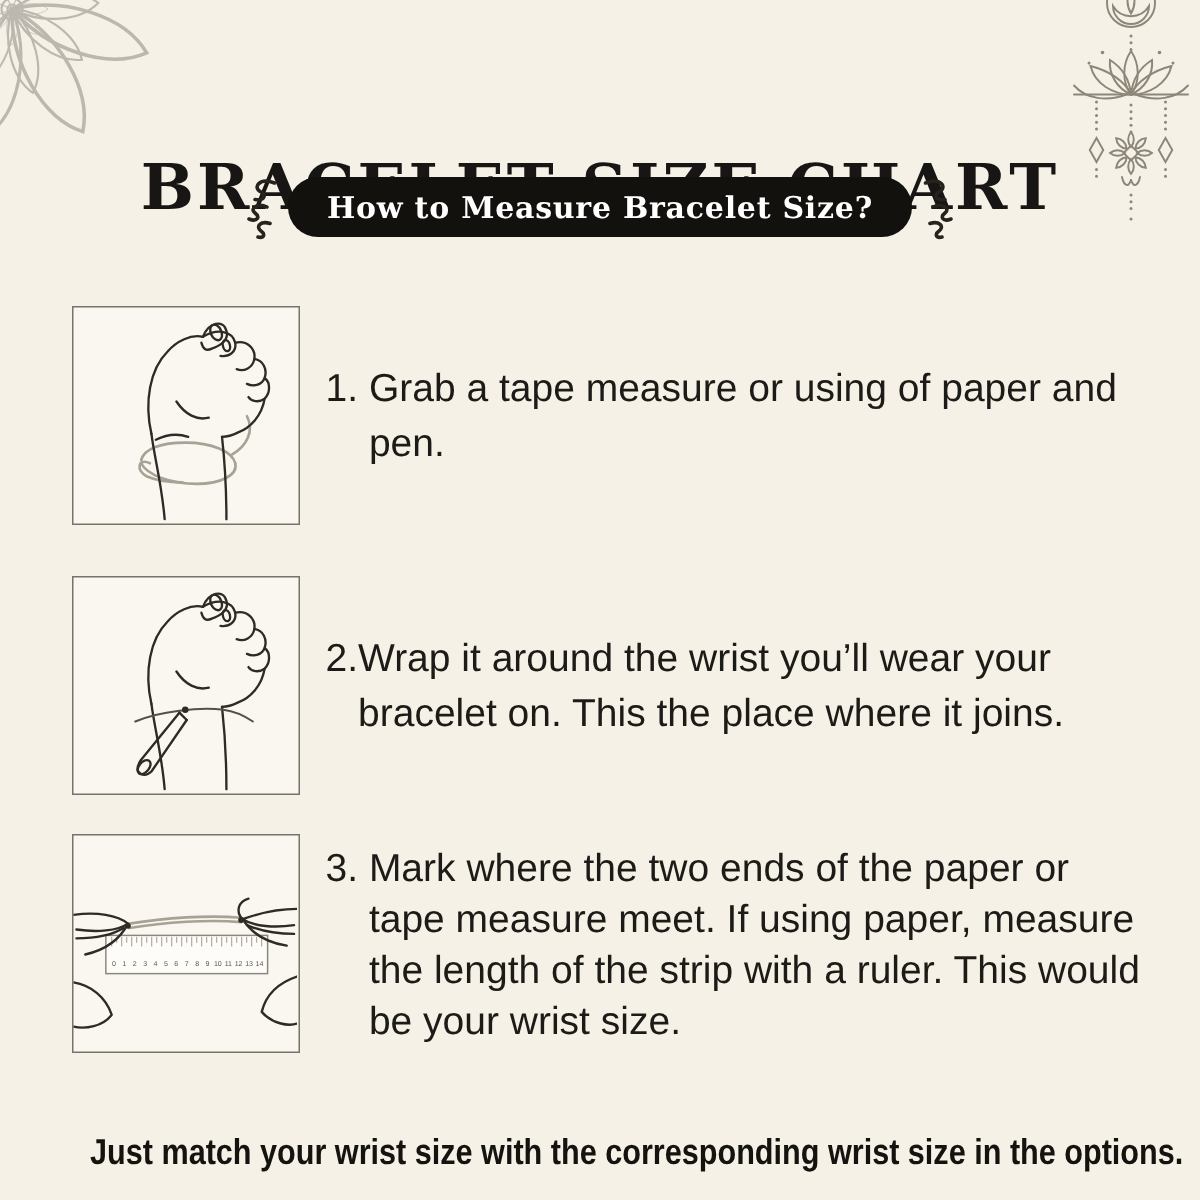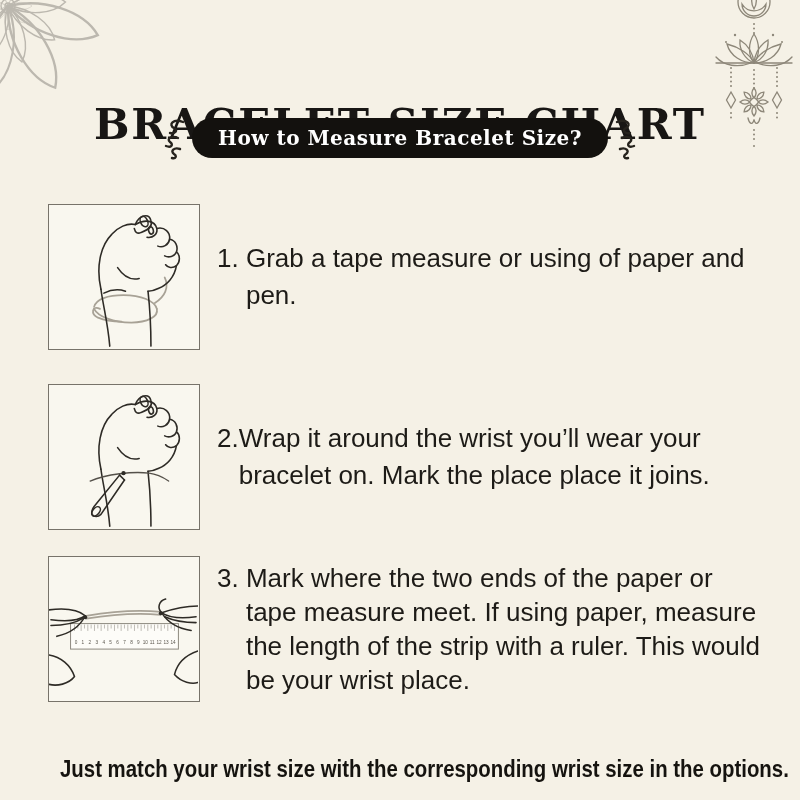--- a/index.html
+++ b/index.html
@@ -244,21 +244,21 @@
           <g class="line-art">
             <path d="M72,90 L77,95"></path>
             <path d="M72,90 L46,122 C44,125 43,128 44,130 C46,133 50,133 53,130 L77,95"></path>
             <ellipse cx="48" cy="127" rx="5.5" ry="3.4" transform="rotate(-50 48 127)"></ellipse>
           </g>
         </svg>
       </div>
       <div class="step-text">
         <span class="num">2.</span>
         <span class="body">Wrap it around the wrist you’ll wear your
-bracelet on. Mark the place place it joins.</span>
+bracelet on. This the place where it joins.</span>
       </div>
     </div>
 
     <div class="step-row">
       <div class="illus-box">
         <svg width="149" height="143" viewBox="0 0 152 142">
           <g class="gray-art" stroke-width="1.4">
             <path d="M38,58 C62,54 92,52 114,54"></path>
             <path d="M38,61 C62,57 92,55 114,57"></path>
           </g>
@@ -324,21 +324,21 @@
             <path d="M152,94 C140,98 131,106 128,118 C135,126 146,128 152,126"></path>
             <path d="M115,55 C110,50 112,43 119,41"></path>
           </g>
         </svg>
       </div>
       <div class="step-text">
         <span class="num">3. </span>
         <span class="body">Mark where the two ends of the paper or
 tape measure meet. If using paper, measure
 the length of the strip with a ruler. This would
-be your wrist place.</span>
+be your wrist size.</span>
       </div>
     </div>
 
   </div>
 
   <p class="footer">Just match your wrist size with the corresponding wrist size in the options.</p>
 
 </div>
 
 </body></html>

